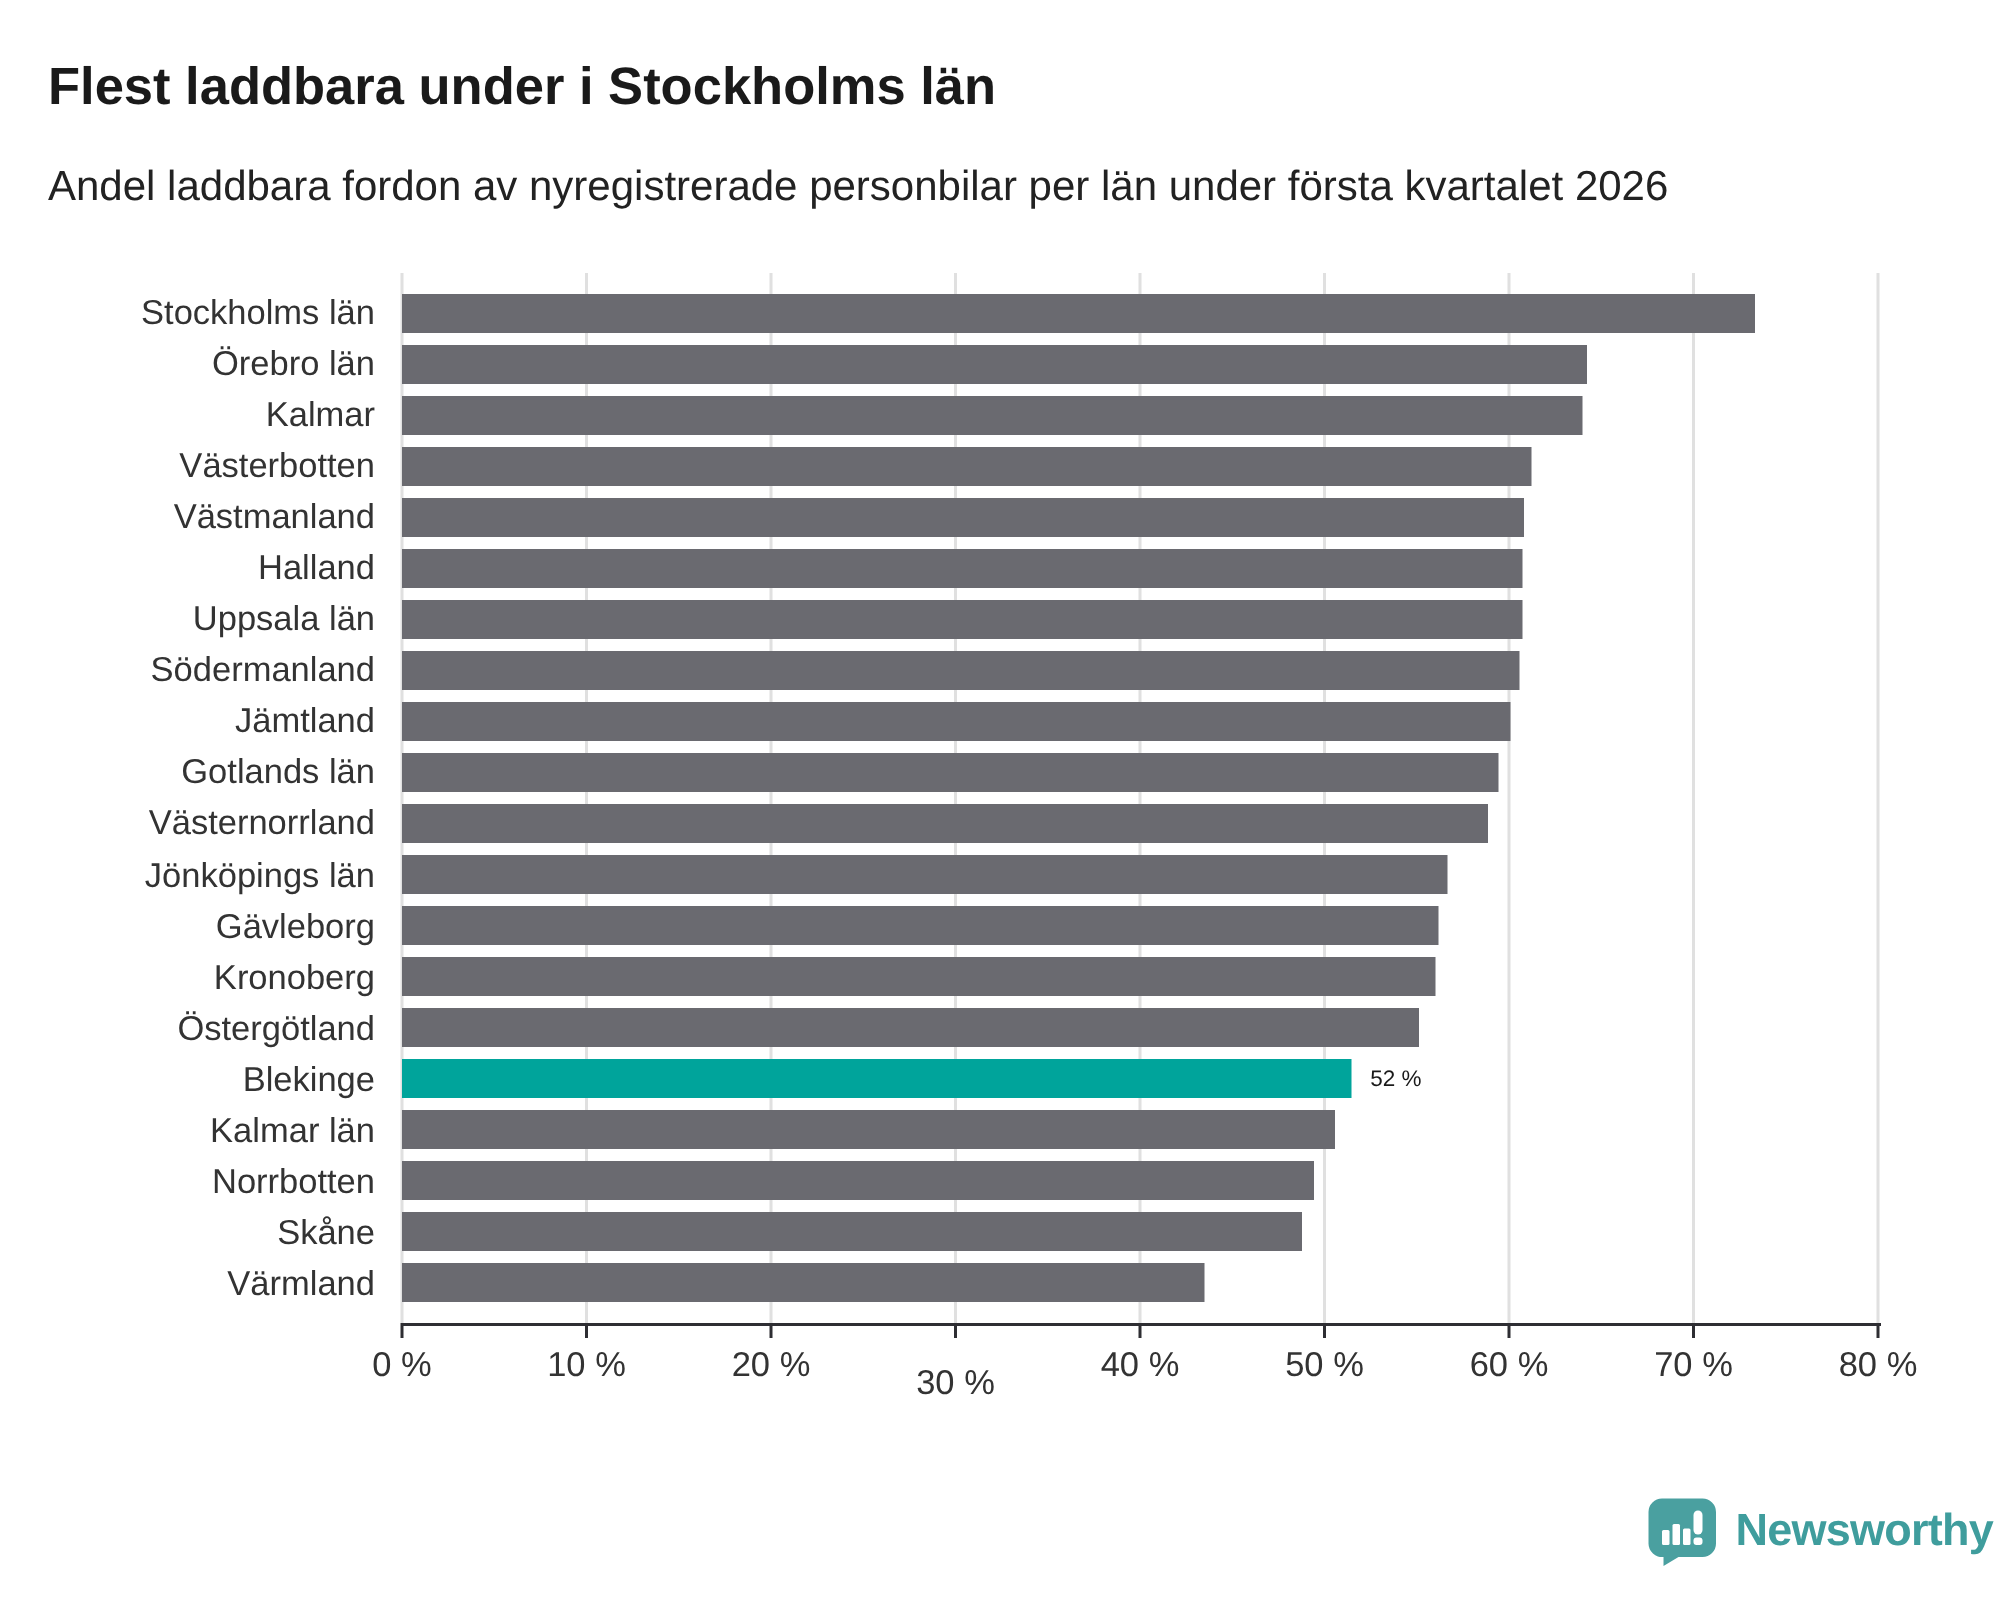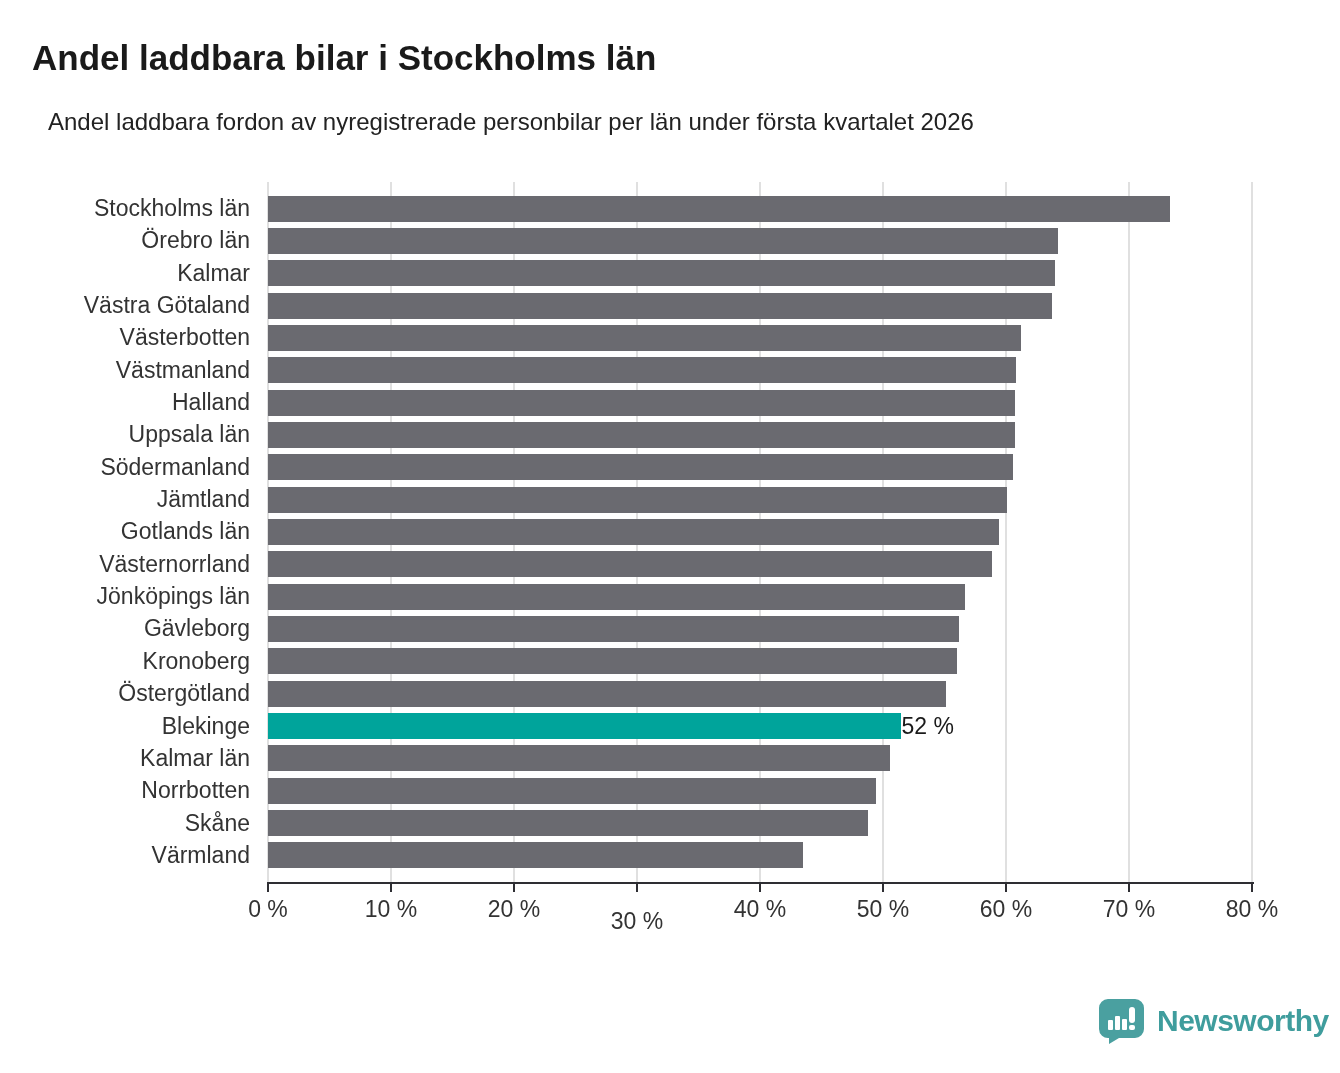--- a/index.html
+++ b/index.html
@@ -5,22 +5,22 @@
   html,body{margin:0;padding:0;background:#ffffff;}
   body{
     width:1340px;height:1073px;position:relative;overflow:hidden;
     font-family:"Liberation Sans","DejaVu Sans",sans-serif;
   }
   .title{
     position:absolute;left:32px;top:38px;
     font-size:35px;font-weight:700;color:#1a1a1a;letter-spacing:0;
   }
   .subtitle{
-    position:absolute;left:48px;top:108px;
-    font-size:24px;font-weight:400;color:#222222;
+    position:absolute;left:32px;top:108px;
+    font-size:28px;font-weight:400;color:#222222;
   }
   .plot-bg{
     position:absolute;left:268px;top:182px;width:984px;height:700px;
   }
   .gridline{
     position:absolute;top:0;bottom:0;width:2px;background:#e0e0e0;
   }
   .rows{
     position:absolute;left:40px;top:182px;width:1230px;height:700px;
     display:flex;flex-direction:column;justify-content:space-between;
@@ -32,21 +32,21 @@
   .cat{
     width:210px;flex:0 0 210px;text-align:right;
     font-size:23px;color:#333333;white-space:nowrap;
   }
   .track{
     margin-left:18px;width:984px;flex:0 0 984px;height:26px;
     display:flex;align-items:center;position:relative;
   }
   .bar{height:26px;}
   .val{
-    font-size:23px;color:#1a1a1a;white-space:nowrap;
+    margin-left:12px;font-size:15px;color:#1a1a1a;white-space:nowrap;
   }
   .axis-line{
     position:absolute;left:267px;top:882px;width:987px;height:2px;background:#2e2e33;
   }
   .tick{
     position:absolute;top:884px;width:2px;height:8px;background:#2e2e33;
   }
   .tick-label{
     position:absolute;top:896px;transform:translateX(-50%);
     font-size:23px;color:#333333;white-space:nowrap;
@@ -54,21 +54,21 @@
   .brand{
     position:absolute;left:1098px;top:998px;display:flex;align-items:center;text-align:center;
   }
   .brand-text{
     margin-left:12px;font-size:30px;font-weight:600;color:#3f9d9d;letter-spacing:-0.5px;
   }
 </style>
 </head>
 <body>
 
-<div class="title">Andel laddbara bilar i Stockholms län</div>
+<div class="title">Flest laddbara under i Stockholms län</div>
 <div class="subtitle">Andel laddbara fordon av nyregistrerade personbilar per län under första kvartalet 2026</div>
 
 <div class="plot-bg">
     <div class="gridline" style="left: calc(0% - 1px); background: rgb(224, 224, 224);"></div>
     <div class="gridline" style="left: calc(12.5% - 1px); background: rgb(224, 224, 224);"></div>
     <div class="gridline" style="left: calc(25% - 1px); background: rgb(224, 224, 224);"></div>
     <div class="gridline" style="left: calc(37.5% - 1px); background: rgb(224, 224, 224);"></div>
     <div class="gridline" style="left: calc(50% - 1px); background: rgb(224, 224, 224);"></div>
     <div class="gridline" style="left: calc(62.5% - 1px); background: rgb(224, 224, 224);"></div>
     <div class="gridline" style="left: calc(75% - 1px); background: rgb(224, 224, 224);"></div>
@@ -85,26 +85,20 @@
     <div class="row">
       <div class="cat">Örebro län</div>
       <div class="track">
         <div class="bar" style="width: 80.25%; background: rgb(106, 106, 112);"></div>
       </div>
     </div>
     <div class="row">
       <div class="cat">Kalmar</div>
       <div class="track">
         <div class="bar" style="width: 80%; background: rgb(106, 106, 112);"></div>
-      </div>
-    </div>
-    <div class="row">
-      <div class="cat">Västra Götaland</div>
-      <div class="track">
-        <div class="bar" style="width: 79.625%; background: rgb(106, 106, 112);"></div>
       </div>
     </div>
     <div class="row">
       <div class="cat">Västerbotten</div>
       <div class="track">
         <div class="bar" style="width: 76.5%; background: rgb(106, 106, 112);"></div>
       </div>
     </div>
     <div class="row">
       <div class="cat">Västmanland</div>

